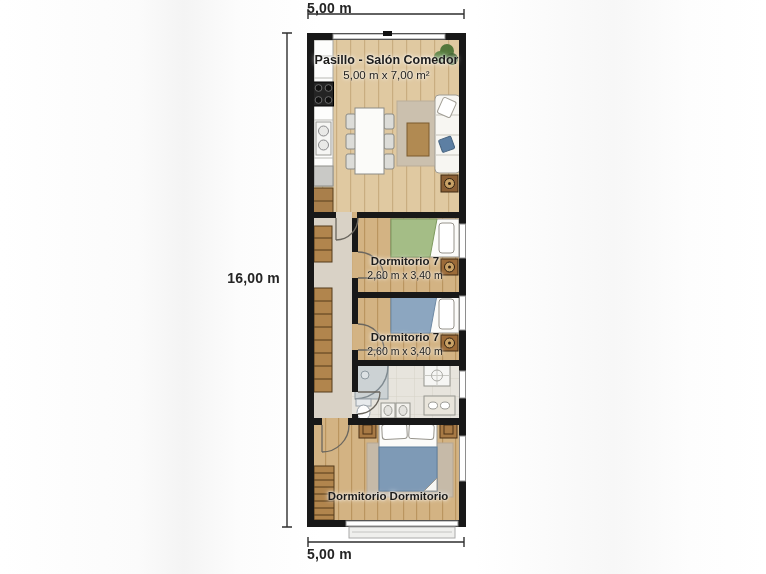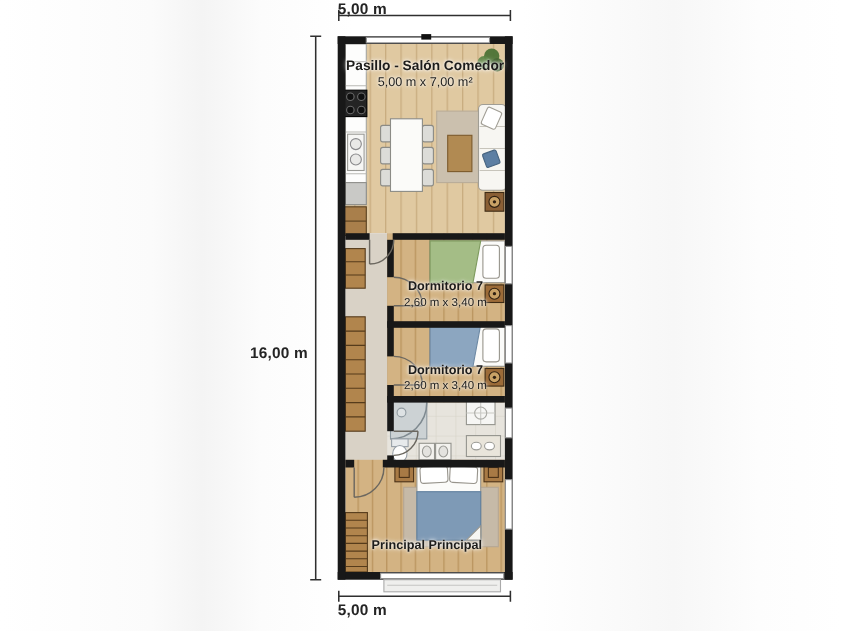--- a/index.html
+++ b/index.html
@@ -19,21 +19,21 @@
     pointer-events:none;
   }
   .rn{font-weight:bold;font-size:11.5px;}
   .rs{font-weight:normal;font-size:10.5px;}
   .big .rn{font-size:12.5px;}
   .big .rs{font-size:11.5px;}
   .dim{
     position:absolute;font-weight:bold;font-size:14px;color:#242424;
     text-align:left;letter-spacing:.2px;
   }
-  .dim-left{text-align:right;margin-top:42px;}
+  .dim-left{text-align:right;}
 </style>
 </head>
 <body>
 
 <div class="stage">
 
   <svg class="plan-svg" width="766" height="574" viewBox="0 0 766 574">
     <defs>
       <pattern id="woodLight" width="14" height="120" patternUnits="userSpaceOnUse">
         <rect width="14" height="120" style="fill:var(--wood-light,#e0c9a1)"></rect>
@@ -226,16 +226,16 @@
     <div class="rs">2,60 m x 3,40 m</div>
   </div>
 
   <div class="room-label" style="left:350px;top:330px;width:110px;">
     <div class="rn">Dormitorio 7</div>
     <div class="rs">2,60 m x 3,40 m</div>
   </div>
 
 
   <div class="room-label" style="left:314px;top:489px;width:148px;">
-    <div class="rn">Principal Principal</div>
+    <div class="rn">Dormitorio Dormitorio</div>
   </div>
 
 </div>
 
 </body></html>

